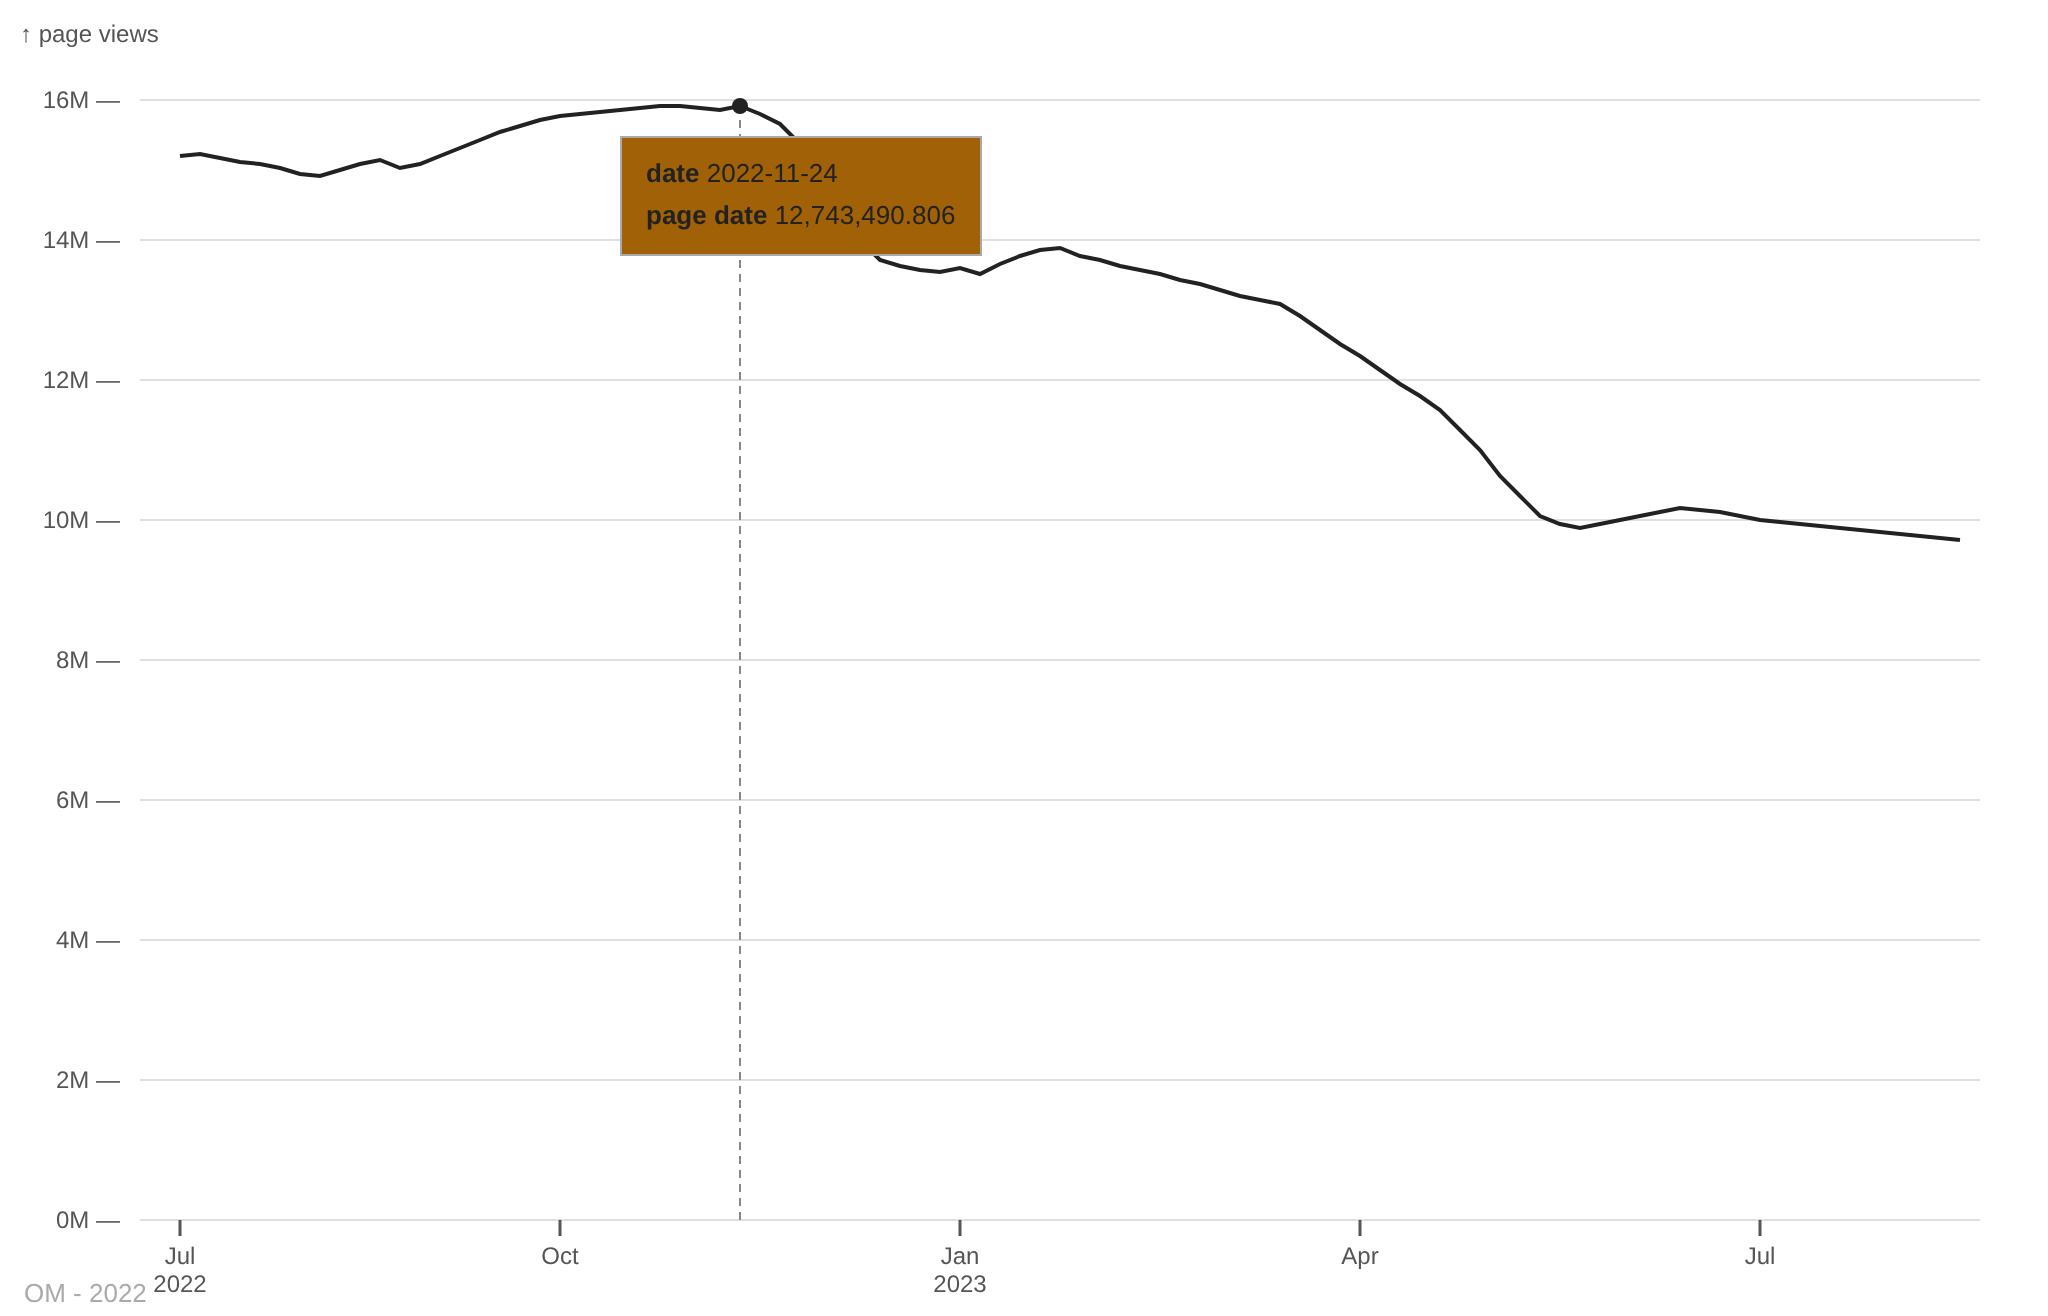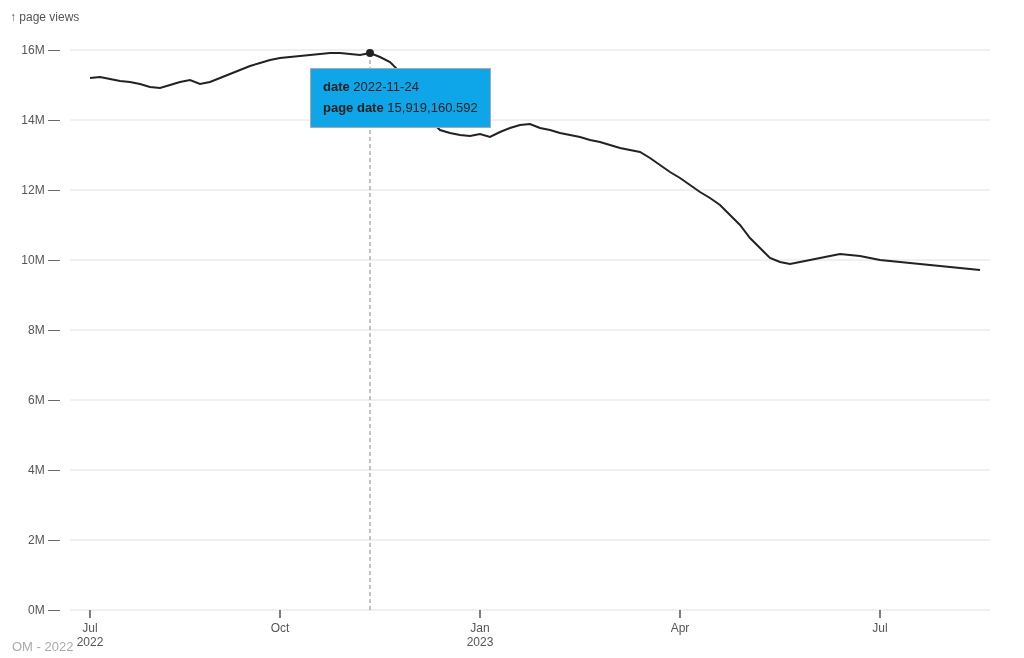--- a/index.html
+++ b/index.html
@@ -21,21 +21,21 @@
       position: absolute;
       top: 10px;
       left: 10px;
       font-size: 12px;
       color: #555;
     }
     .tooltip {
       position: absolute;
       top: 68px;
       left: 310px;
-      background: #0ea5e9;
+      background: #a16207;
       border: 1px solid #aaa;
       padding: 8px 12px;
       font-size: 13px;
       color: #222;
       line-height: 1.6;
       z-index: 10;
       white-space: nowrap;
     }
     .tooltip .label { font-weight: bold; }
     svg.chart {
@@ -204,17 +204,17 @@
 
     <line x1="370" y1="53" x2="370" y2="610" stroke="#888" stroke-width="1" stroke-dasharray="4,3"></line>
 
     <circle cx="370" cy="53" r="4" fill="#222"></circle>
   </svg>
 
   <div class="tooltip">
     <span class="label">date</span>
     <span>2022-11-24</span><br>
     <span class="label">page date</span>
-    <span>15,919,160.592</span>
+    <span>12,743,490.806</span>
   </div>
 
   <div class="watermark">OM - 2022</div>
 </div>
 
 </body></html>

